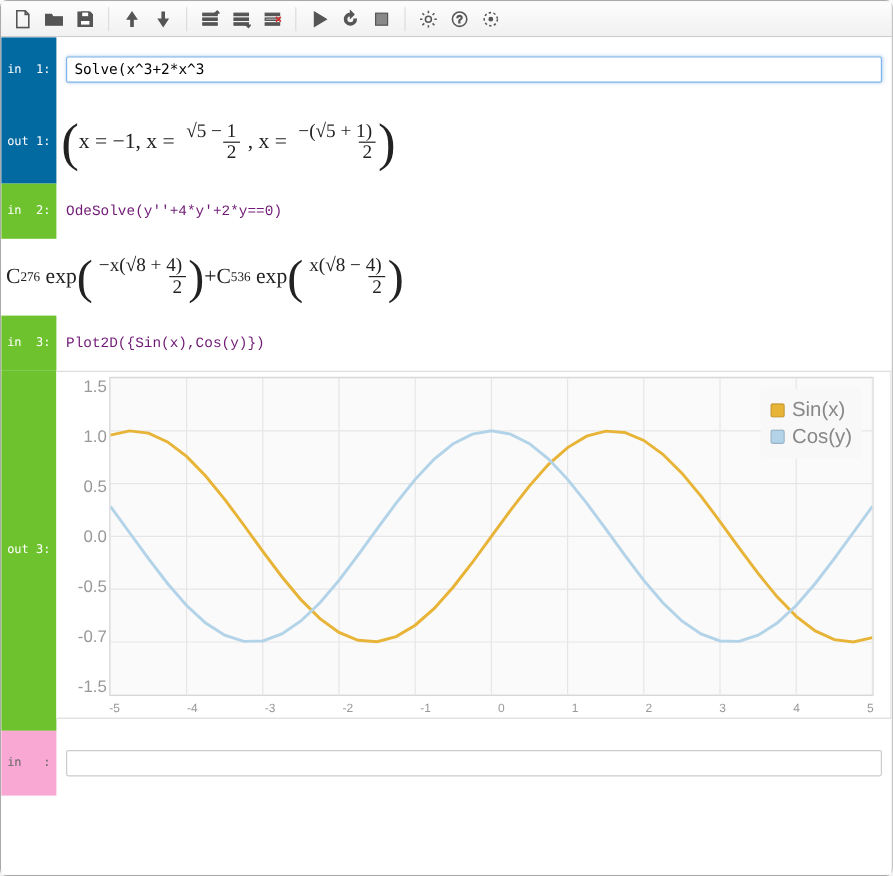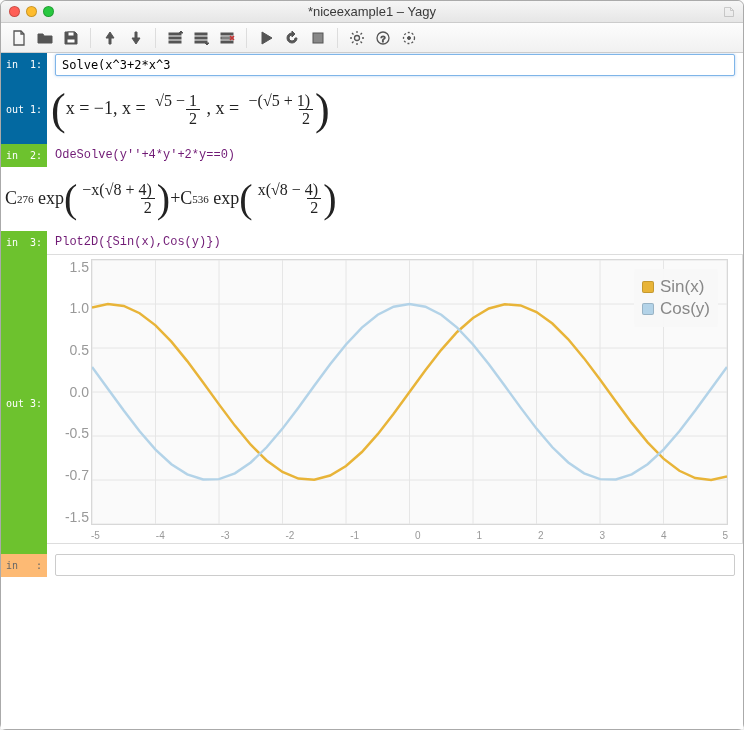--- a/index.html
+++ b/index.html
@@ -69,22 +69,22 @@
     align-items: center;
     justify-content: center;
     font-family: Monaco, monospace;
     font-size: 10px;
     color: #fff;
     padding: 6px 2px;
     white-space: pre;
   }
   .lbyellow { background: #0369a1; }
   .lbgreen { background: #6dc22e; }
-  .lbgray { background: #fdba74; color: #666; }
-  .body { flex: 1; padding: 0 8px; display: flex; align-items: center; }
+  .lbgray { background: #f9a8d4; color: #666; }
+  .body { flex: 1; padding: 16px 8px; display: flex; align-items: center; }
   .codefont { font-family: Monaco, "Courier New", monospace; font-size: 12px; color: #701a75; }
   .inputfield {
     width: 100%;
     border: 1px solid #7fb5e8;
     border-radius: 2px;
     padding: 3px 6px;
     font-family: Monaco, monospace;
     font-size: 12px;
     outline: none;
     box-shadow: 0 0 3px rgba(100,160,230,0.5);
@@ -141,32 +141,20 @@
   .grid line { stroke: #e6e6e6; stroke-width: 1; }
   .curve { fill: none; stroke-width: 2.5; }
   .curve.sin { stroke: #e8b438; }
   .curve.cos { stroke: #b3d3e8; }
 </style>
 </head>
 <body>
 
 <div class="window">
 
-  <div class="titlebar">
-    <div class="traffic">
-      <div class="dot red"></div>
-      <div class="dot yellow"></div>
-      <div class="dot green"></div>
-    </div>
-    <div class="title">*niceexample1 – Yagy</div>
-    <svg class="title-right-icon" viewBox="0 0 16 16">
-        <path d="M2 2h8l4 4v8H2z" fill="none" stroke="#888"></path>
-        <path d="M10 2v4h4" fill="none" stroke="#888"></path>
-      </svg>
-  </div>
 
   <div class="toolbar">
     <div class="tbtn" title="New">
       <svg viewBox="0 0 16 16">
           <path d="M3 1h7l3 3v11H3z" fill="none" stroke="#555" stroke-width="1.3"></path>
           <path d="M10 1v3h3" fill="none" stroke="#555" stroke-width="1.3"></path>
         </svg>
     </div>
     <div class="tbtn" title="Open">
       <svg viewBox="0 0 16 16">

